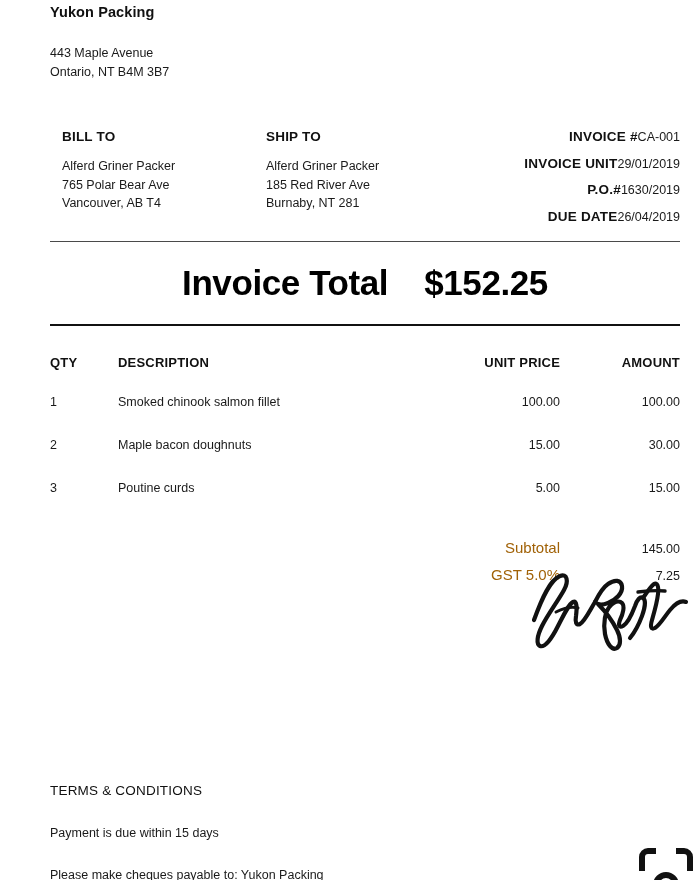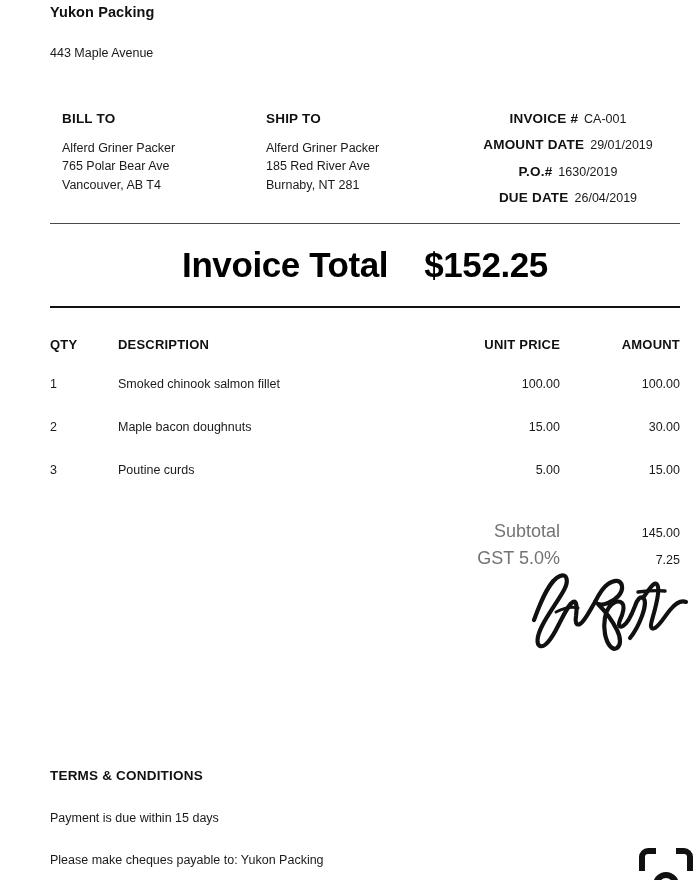--- a/index.html
+++ b/index.html
@@ -66,24 +66,23 @@
   }
 
   .meta {
     position: absolute;
     top: 0;
     left: 406px;
     width: 224px;
   }
   .meta-row {
     display: flex;
-    justify-content: center;
+    justify-content: flex-end;
     align-items: baseline;
     height: 26.5px;
-    gap: 6px;
   }
   .meta-label {
     font-size: 13.5px;
     font-weight: bold;
     letter-spacing: 0.2px;
     color: #111;
   }
   .meta-value {
     font-size: 12.5px;
     color: #1a1a1a;
@@ -154,22 +153,22 @@
   }
   .totals-row {
     display: flex;
     justify-content: flex-end;
     align-items: baseline;
     height: 27px;
   }
   .totals-label {
     width: 162px;
     text-align: right;
-    font-size: 18px;
-    color: #737373;
+    font-size: 15px;
+    color: #a16207;
     padding-right: 0;
   }
   .totals-amount {
     width: 120px;
     text-align: right;
     font-size: 12.5px;
     color: #1a1a1a;
   }
 
   
@@ -184,23 +183,24 @@
 
   
   .terms {
     position: absolute;
     left: 50px;
     top: 768px;
     width: 560px;
   }
   .terms-title {
     font-size: 13.5px;
-    font-weight: bold;
+    font-weight: normal;
     letter-spacing: 0.2px;
     color: #111;
+    margin-top: 15px;
   }
   .terms-line {
     font-size: 12.5px;
     color: #1a1a1a;
     margin-top: 28px;
   }
 
   
   .seal {
     position: absolute;
@@ -215,20 +215,21 @@
 </head>
 <body>
 
 <div class="page">
   <div class="inner">
 
     <div>
       <div class="company-name">Yukon Packing</div>
       <div class="company-addr">
         <div>443 Maple Avenue</div>
+        <div>Ontario, NT B4M 3B7</div>
       </div>
     </div>
 
     <div class="parties">
 
       <div class="party bill">
         <div class="party-title">BILL TO</div>
         <div class="party-lines">
           <div>Alferd Griner Packer</div>
           <div>765 Polar Bear Ave</div>
@@ -244,21 +245,21 @@
           <div>Burnaby, NT 281</div>
         </div>
       </div>
 
       <div class="meta">
         <div class="meta-row">
           <span class="meta-label">INVOICE #</span>
           <span class="meta-value">CA-001</span>
         </div>
         <div class="meta-row">
-          <span class="meta-label">AMOUNT DATE</span>
+          <span class="meta-label">INVOICE UNIT</span>
           <span class="meta-value">29/01/2019</span>
         </div>
         <div class="meta-row">
           <span class="meta-label">P.O.#</span>
           <span class="meta-value">1630/2019</span>
         </div>
         <div class="meta-row">
           <span class="meta-label">DUE DATE</span>
           <span class="meta-value">26/04/2019</span>
         </div>

